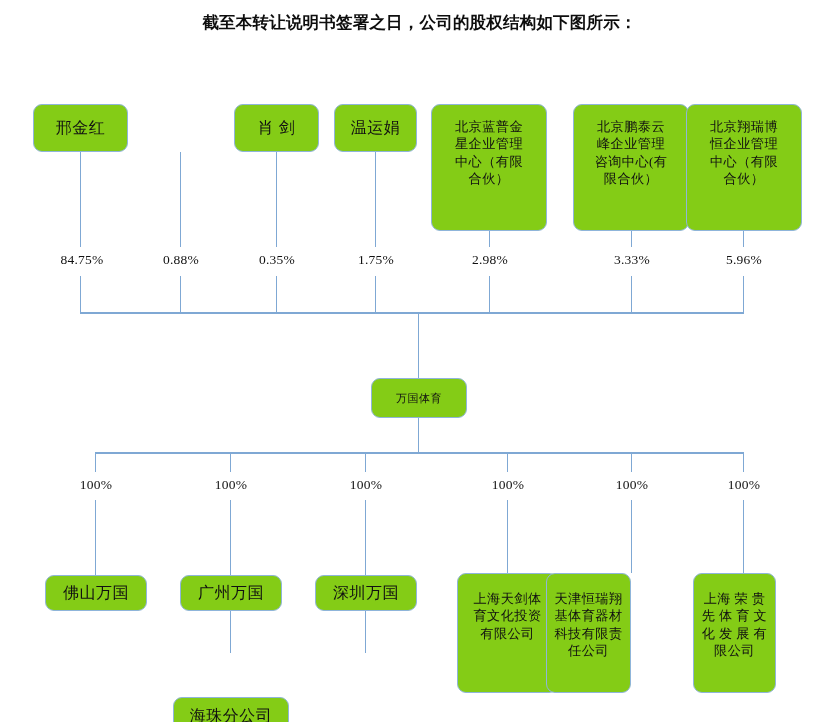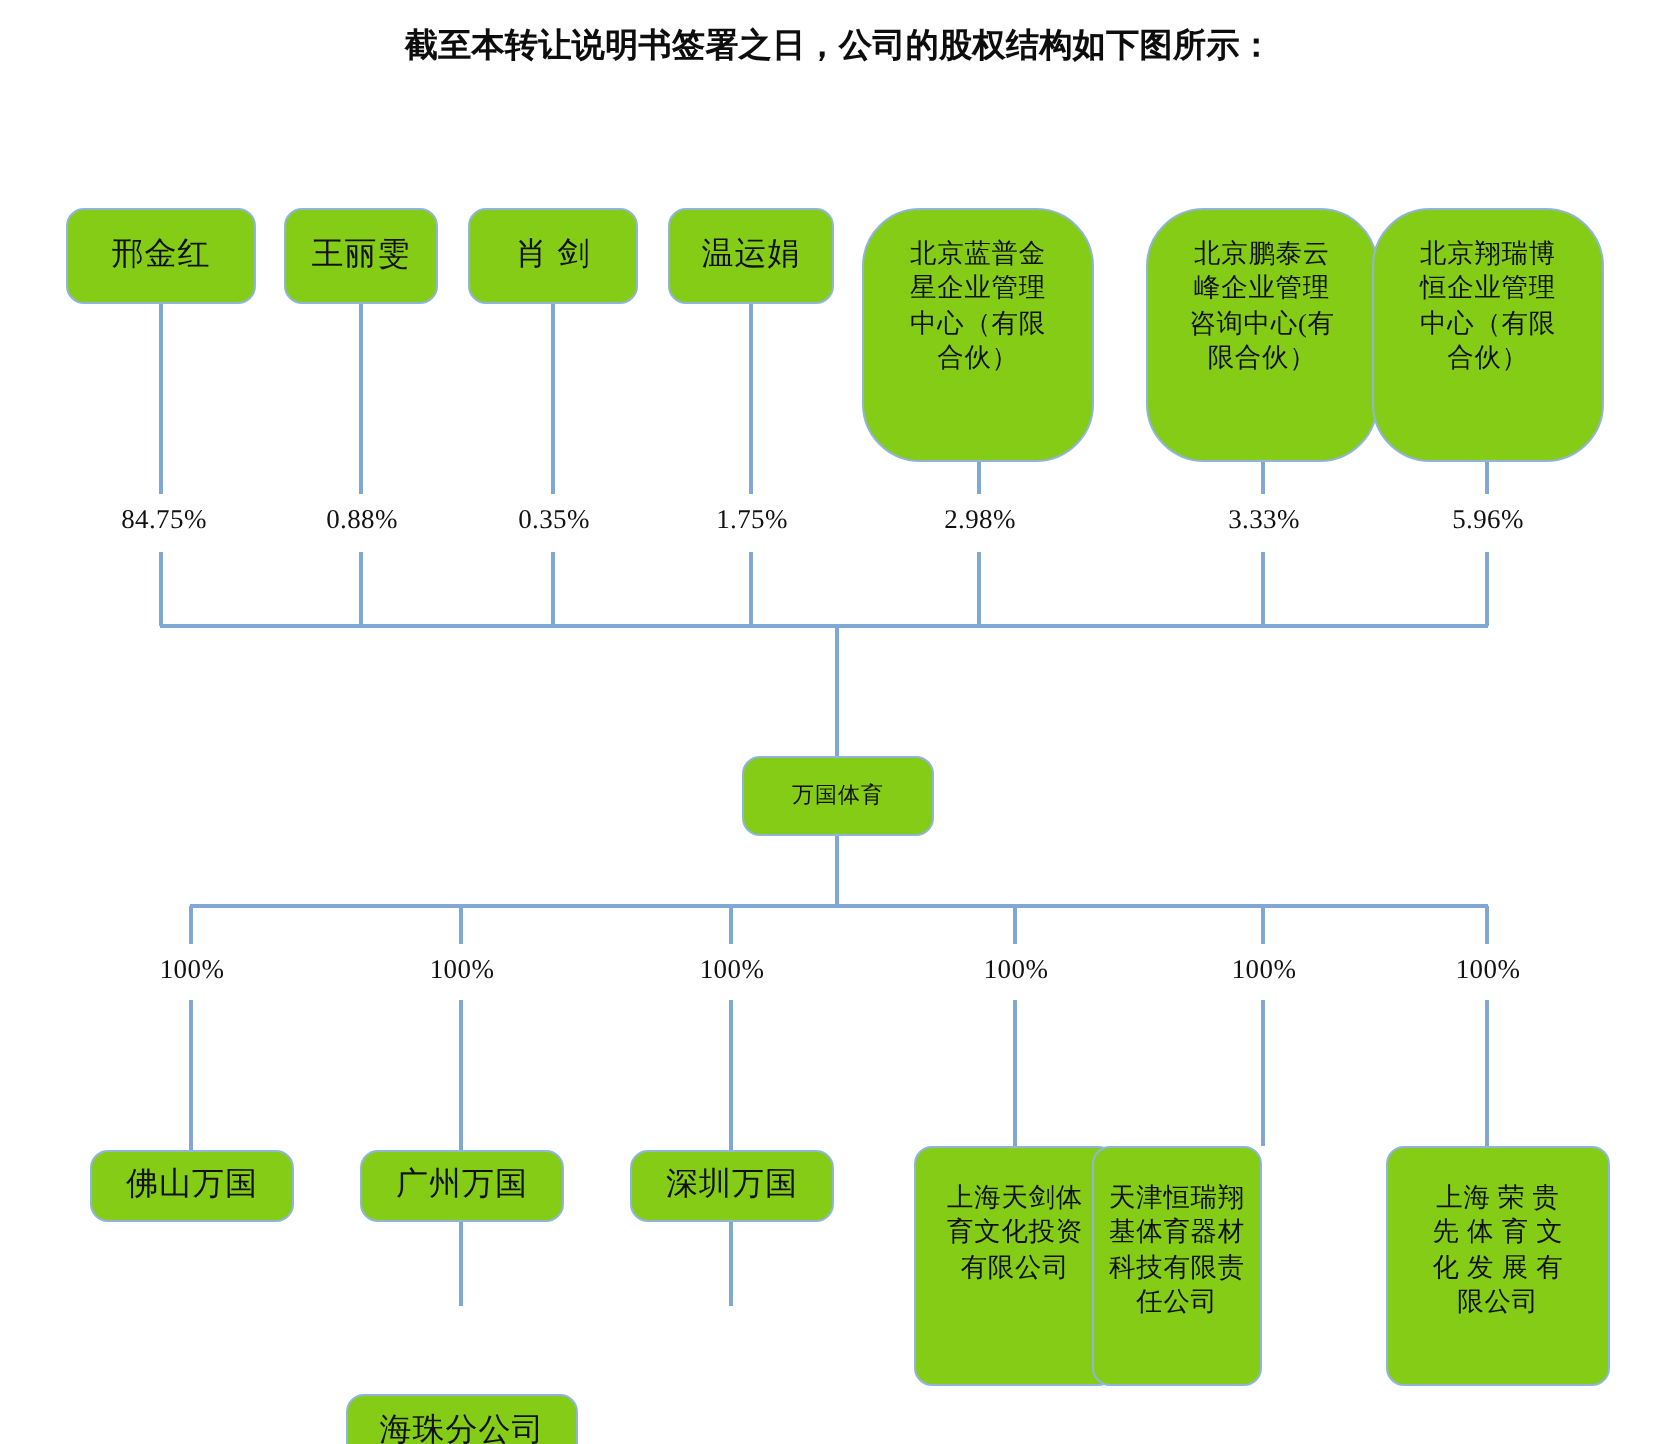--- a/index.html
+++ b/index.html
@@ -71,21 +71,20 @@
   }
   .node.person {
     font-size: 16px;
     letter-spacing: 0.5px;
   }
   .node.partner {
     font-size: 13.2px;
     letter-spacing: 0.4px;
     align-items: flex-start;
     padding-top: 13px;
-    border-radius: 29px;
   }
   .node.central {
     font-size: 11px;
     letter-spacing: 0.5px;
   }
   .node.sub {
     font-size: 16px;
     letter-spacing: 0.5px;
   }
   .node.branch {
@@ -156,23 +155,20 @@
     <line x1="631.5" y1="500" x2="631.5" y2="573"></line>
     <line x1="743.5" y1="500" x2="743.5" y2="573"></line>
 
     <line x1="230.5" y1="611" x2="230.5" y2="653"></line>
     <line x1="365.5" y1="611" x2="365.5" y2="653"></line>
   </svg>
 
   <div class="node person" style="left:33px; top:104px; width:95px; height:48px;">
     <span class="node-label">邢金红</span>
   </div>
-  <div class="node person" style="left:142px; top:104px; width:77px; height:48px;">
-    <span class="node-label">王丽雯</span>
-  </div>
   <div class="node person" style="left:234px; top:104px; width:85px; height:48px;align-items:center;">
     <span class="node-label">肖 剑</span>
   </div>
   <div class="node person" style="left:334px; top:104px; width:83px; height:48px;">
     <span class="node-label">温运娟</span>
   </div>
   <div class="node partner" style="left:431px; top:104px; width:116px; height:127px;">
     <span class="node-label">北京蓝普金
 星企业管理
 中心（有限
@@ -223,21 +219,21 @@
     <span class="node-label">上海天剑体
 育文化投资
 有限公司</span>
   </div>
   <div class="node subsidiary" style="left:546px; top:573px; width:85px; height:120px;">
     <span class="node-label">天津恒瑞翔
 基体育器材
 科技有限责
 任公司</span>
   </div>
-  <div class="node subsidiary" style="left:693px; top:573px; width:112px; height:120px;">
+  <div class="node subsidiary" style="left:693px; top:573px; width:83px; height:120px;">
     <span class="node-label">上海 荣 贵
 先 体 育 文
 化 发 展 有
 限公司</span>
   </div>
 
   <div class="node branch" style="left:173px; top:653px; width:116px; height:38px;">
     <span class="node-label">海珠分公司</span>
   </div>
 

